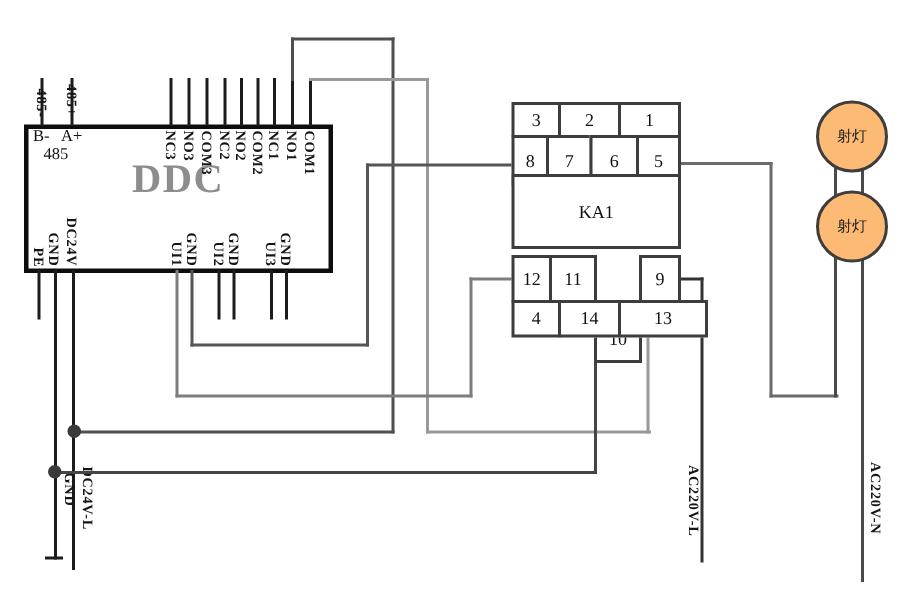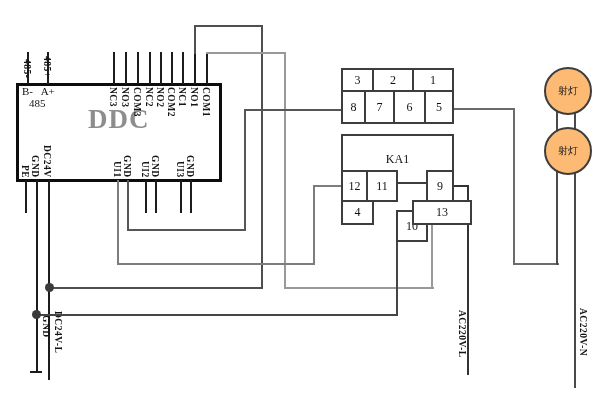--- a/index.html
+++ b/index.html
@@ -138,37 +138,40 @@
   <div class="cell" style="left:364px;top:90px;width:31px;height:34px;">
       <span>7</span>
     </div>
   <div class="cell" style="left:393px;top:90px;width:33px;height:34px;">
       <span>6</span>
     </div>
   <div class="cell" style="left:424px;top:90px;width:30px;height:34px;">
       <span>5</span>
     </div>
 
-  <div class="cell" style="left:341px;top:134px;width:113px;height:50px;">
+  <div class="cell" style="left:341px;top:116px;width:113px;height:50px;">
       <span>KA1</span>
     </div>
 
   <div class="cell" style="left:341px;top:170px;width:27px;height:32px;">
       <span>12</span>
     </div>
   <div class="cell" style="left:366px;top:170px;width:32px;height:32px;">
       <span>11</span>
     </div>
   <div class="cell" style="left:396px;top:170px;width:32px;height:32px;margin-top:40px;">
       <span>10</span>
     </div>
   <div class="cell" style="left:426px;top:170px;width:28px;height:32px;">
       <span>9</span>
     </div>
 
   <div class="cell" style="left:341px;top:200px;width:33px;height:25px;">
       <span>4</span>
     </div>
+  <div class="cell" style="left:372px;top:200px;width:42px;height:25px;">
+      <span>14</span>
+    </div>
   <div class="cell" style="left:412px;top:200px;width:60px;height:25px;">
       <span>13</span>
     </div>
 
 </div>
 
 </body></html>

